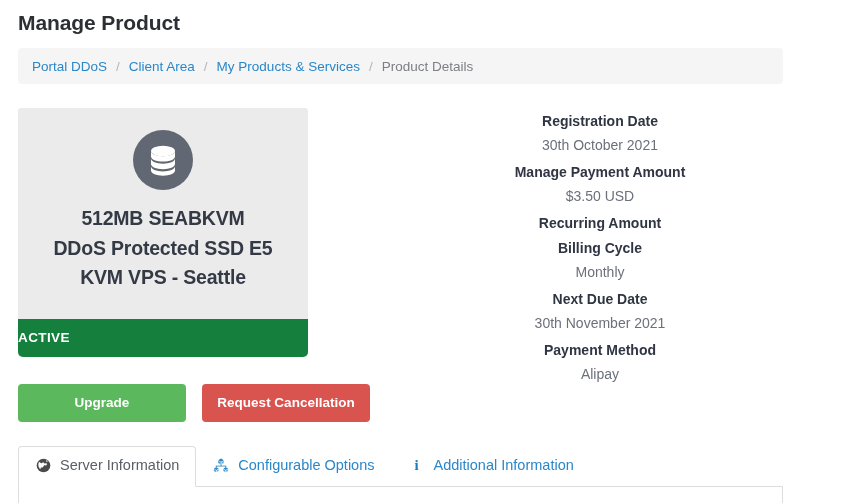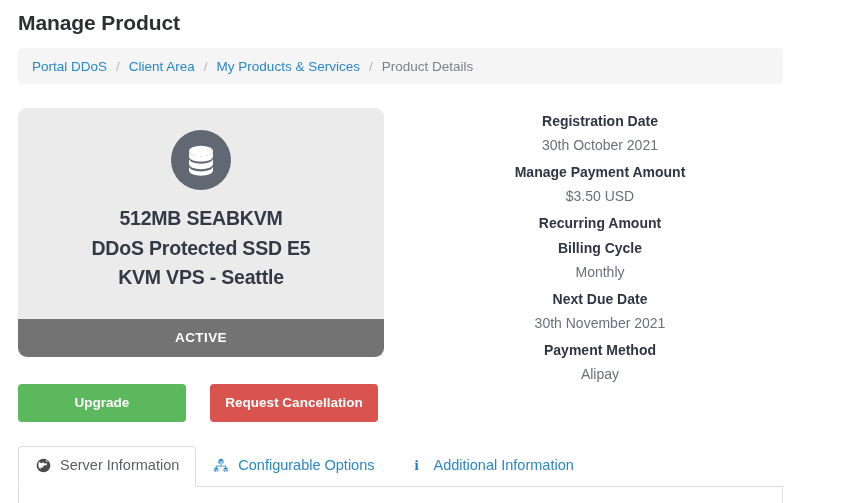--- a/index.html
+++ b/index.html
@@ -62,22 +62,22 @@
   .crumb-active {
     color: #7c7f83;
     white-space: nowrap;
   }
 
   
   .product-card {
     position: absolute;
     left: 18px;
     top: 108px;
-    width: 366px;
-    border-radius: 9px;
+    width: 290px;
+    border-radius: 3px;
     overflow: hidden;
     background: #ebebeb;
   }
   .card-body {
     background: #ebebeb;
     padding: 22px 14px 26px 14px;
     text-align: center;
     border-radius: 5px 5px 0 0;
   }
   .card-icon-wrap {
@@ -95,38 +95,38 @@
     justify-content: center;
   }
   .card-title {
     font-size: 19.5px;
     font-weight: bold;
     color: #343a45;
     line-height: 1.52;
     letter-spacing: -0.2px;
   }
   .card-status {
-    background: #737373;
+    background: #15803d;
     color: #ffffff;
-    text-align: center;
+    text-align: left;
     font-size: 13.5px;
     font-weight: bold;
     letter-spacing: 0.4px;
     padding: 11px 0 12px 0;
     border-radius: 0 0 5px 5px;
   }
 
   
   .actions {
     position: absolute;
     left: 18px;
     top: 384px;
     width: 366px;
     display: flex;
-    gap: 24px;
+    gap: 16px;
   }
   .btn {
     border: none;
     border-radius: 4px;
     color: #ffffff;
     font-family: "Liberation Sans", sans-serif;
     font-size: 13.5px;
     font-weight: bold;
     padding: 11px 10px;
     cursor: pointer;

